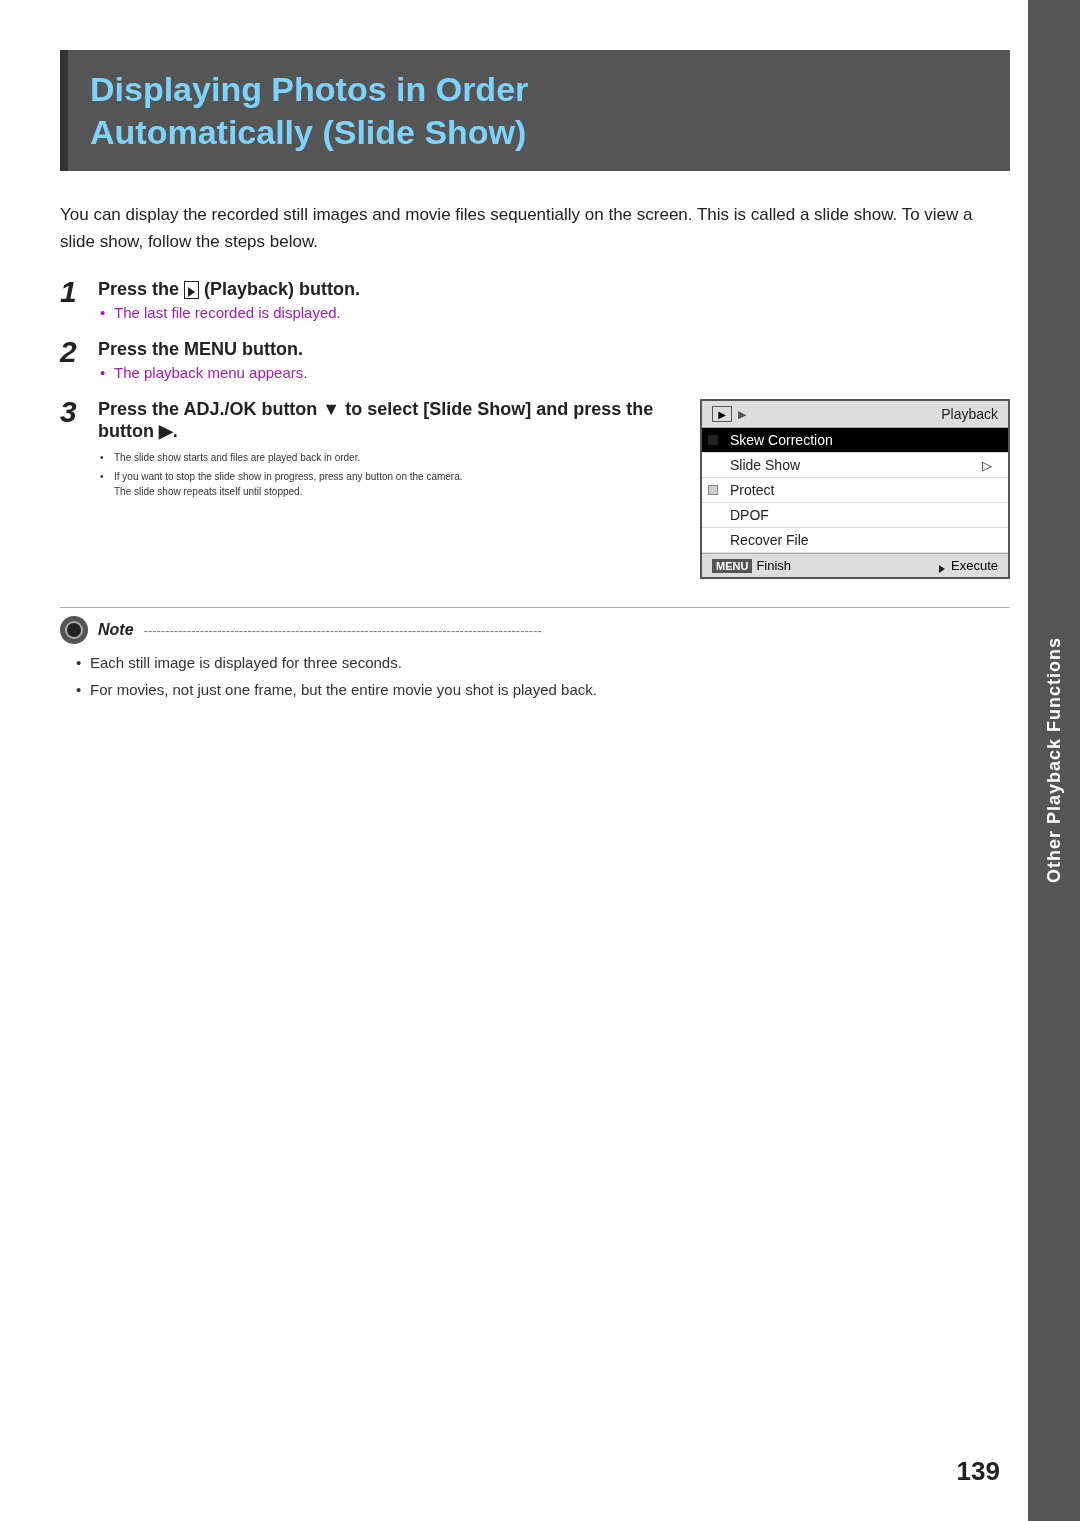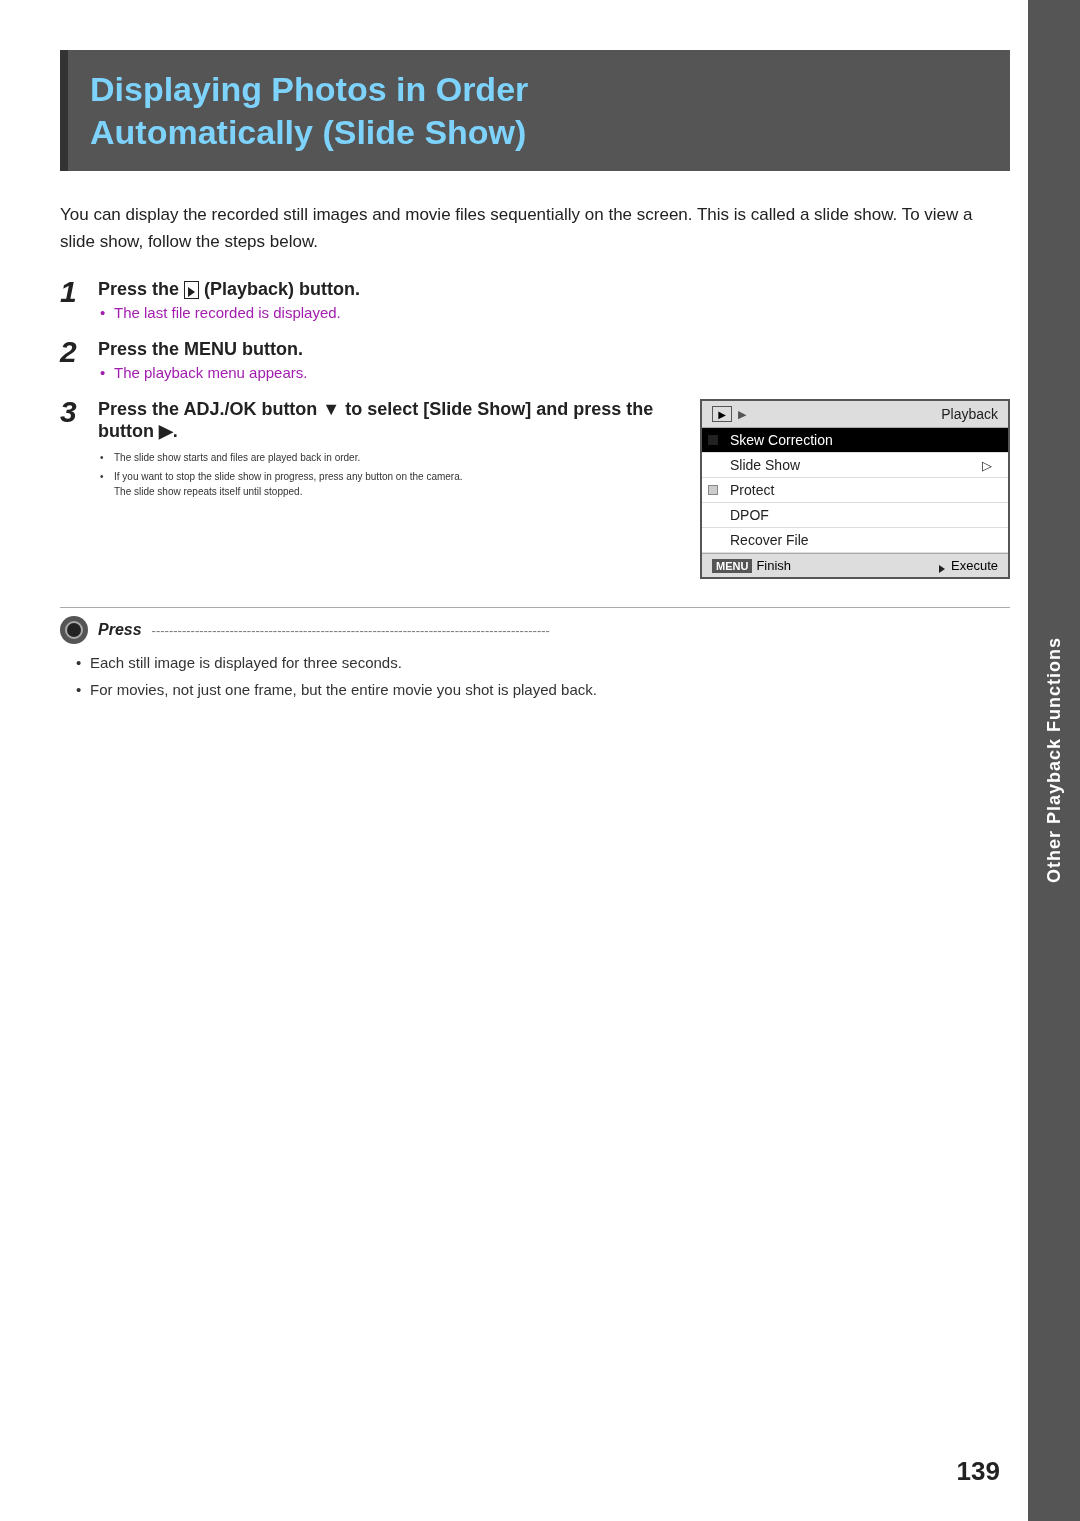--- a/index.html
+++ b/index.html
@@ -468,21 +468,21 @@
           </div>
         </div>
       </div>
     </div>
 
     <div class="note-section">
       <div class="note-header">
         <div class="note-icon">
           <div class="note-icon-inner"></div>
         </div>
-        <span class="note-label">Press</span>
+        <span class="note-label">Note</span>
         <span class="note-dashes">--------------------------------------------------------------------------------------------</span>
       </div>
       <div class="note-bullet">Each still image is displayed for three seconds.</div>
       <div class="note-bullet">For movies, not just one frame, but the entire movie you shot is played back.</div>
     </div>
 
   </div>
 
   <div class="page-number">139</div>
 

